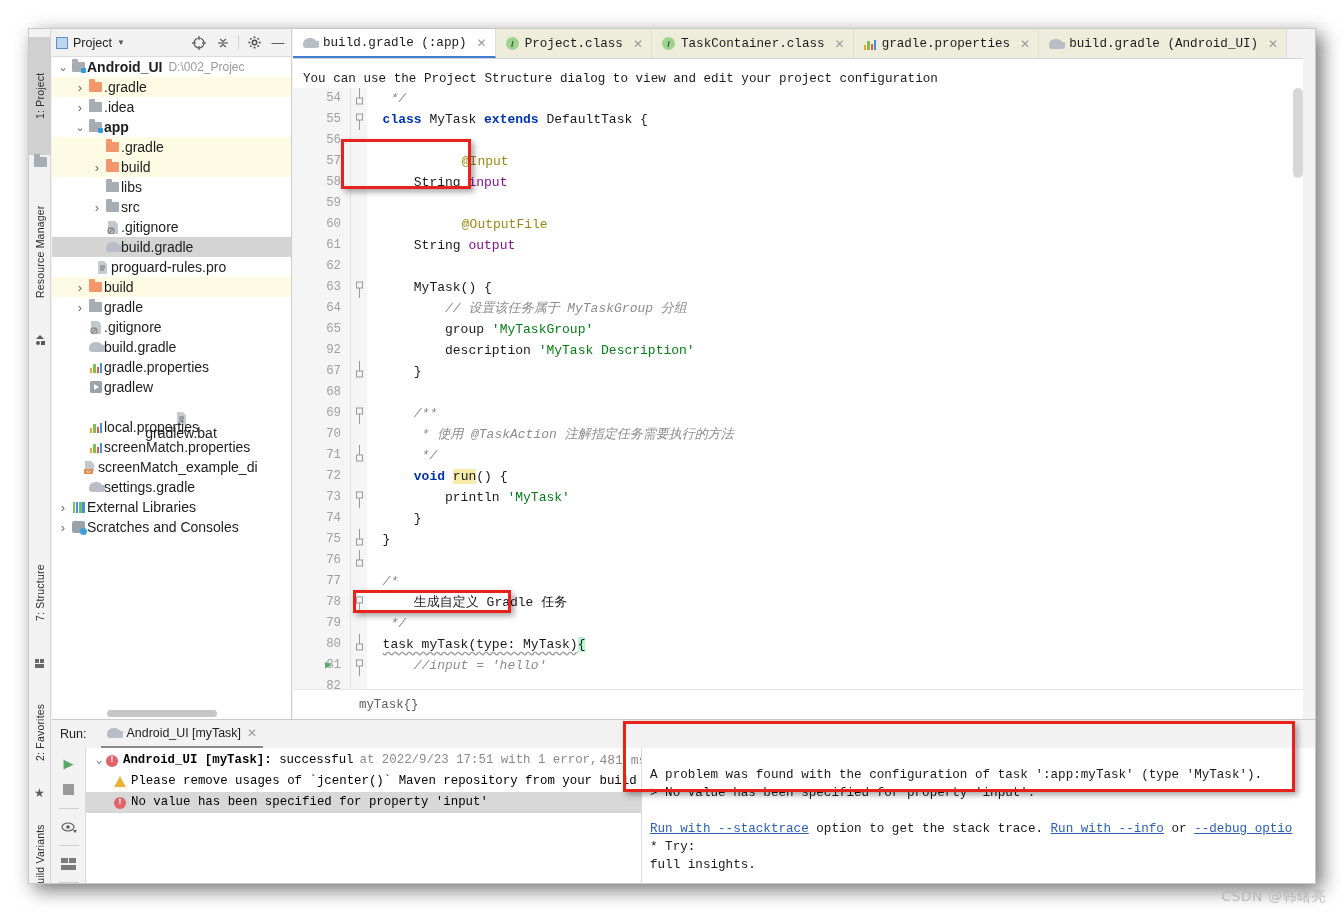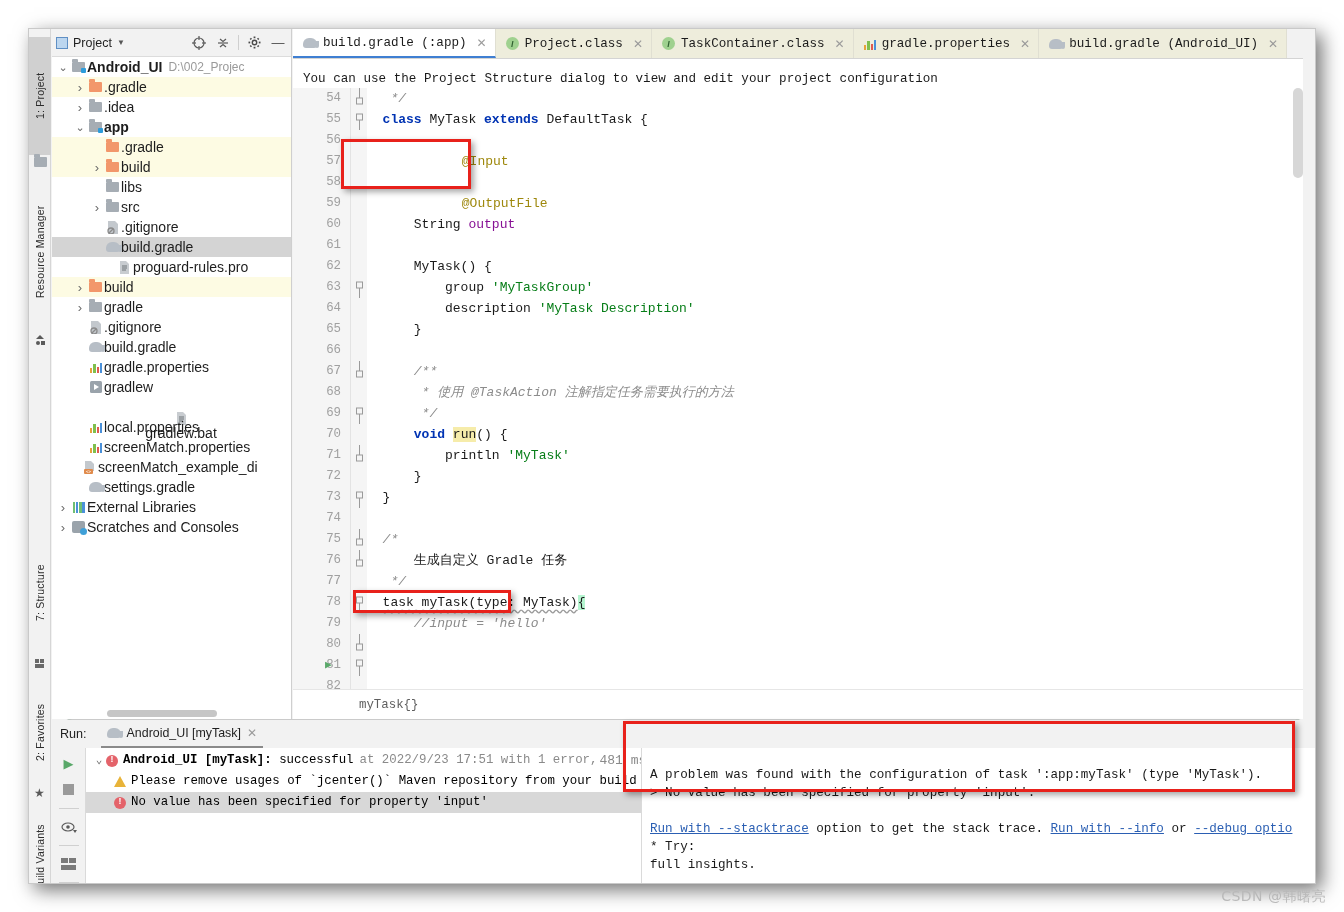--- a/index.html
+++ b/index.html
@@ -199,21 +199,20 @@
     font-family:"Liberation Mono", monospace;
     font-size:12.4px;
     color:#5e5e5e;
   }
   
   #run-panel {
     position:absolute;
     left:23px; right:0; top:690px; bottom:0;
     background:#14532d;
     border-top:1px solid #cacaca;
-    border-radius:20px;
   }
   #run-tabbar {
     height:28px;
     display:flex; align-items:center;
     padding-left:8px;
     gap:14px;
     font-size:12.4px;
     color:#1f1f1f;
     background:#f2f2f2;
   }
@@ -429,21 +428,21 @@
             </span>
             <span class="tlabel">.gitignore</span>
           </div>
           <div class="trow selected" style="padding-left: 38px;">
             <span class="arrow none" style="font-size: 13px;">›</span>
             <span class="ticon">
               <span class="elephant"></span>
             </span>
             <span class="tlabel">build.gradle</span>
           </div>
-          <div class="trow" style="padding-left: 50px;">
+          <div class="trow" style="padding-left: 28px;">
             <span class="arrow none" style="font-size: 13px;">›</span>
             <span class="ticon">
               <svg width="11" height="13" viewBox="0 0 11 13">
                 <path d="M1 0 h6 l3 3 v10 h-9 z" fill="#c8ccd0"></path>
                 <g stroke="#6e7479" stroke-width="1">
                   <line x1="3" y1="5" x2="8" y2="5"></line>
                   <line x1="3" y1="7" x2="8" y2="7"></line>
                   <line x1="3" y1="9" x2="7" y2="9"></line>
                 </g>
               </svg>
@@ -636,21 +635,21 @@
             <div class="gline">56</div>
             <div class="gline">57</div>
             <div class="gline">58</div>
             <div class="gline">59</div>
             <div class="gline">60</div>
             <div class="gline">61</div>
             <div class="gline">62</div>
             <div class="gline">63</div>
             <div class="gline">64</div>
             <div class="gline">65</div>
-            <div class="gline">66</div>
+            <div class="gline">92</div>
             <div class="gline">67</div>
             <div class="gline">68</div>
             <div class="gline">69</div>
             <div class="gline">70</div>
             <div class="gline">71</div>
             <div class="gline">72</div>
             <div class="gline">73</div>
             <div class="gline">74</div>
             <div class="gline">75</div>
             <div class="gline">76</div>
@@ -727,25 +726,27 @@
                 <line x1="4.5" y1="11" x2="4.5" y2="21" stroke="#9a9a9a"></line>
               </svg></div>
             <div class="fline"></div>
           </div>
         <div id="code">
 
         <div class="cline"><span class="cmt">   */</span></div>
             <div class="cline">  <span class="kw">class</span> MyTask <span class="kw">extends</span> DefaultTask {</div>
             <div class="cline"></div>
             <div class="cline">      <span class="ann">@Input</span></div>
+            <div class="cline">      String <span class="fld">input</span></div>
             <div class="cline"></div>
             <div class="cline">      <span class="ann">@OutputFile</span></div>
             <div class="cline">      String <span class="fld">output</span></div>
             <div class="cline"></div>
             <div class="cline">      MyTask() {</div>
+            <div class="cline"><span class="cmt">          // 设置该任务属于 MyTaskGroup 分组</span></div>
             <div class="cline">          group <span class="str">'MyTaskGroup'</span></div>
             <div class="cline">          description <span class="str">'MyTask Description'</span></div>
             <div class="cline">      }</div>
             <div class="cline"></div>
             <div class="cline"><span class="cmt">      /**</span></div>
             <div class="cline"><span class="cmt">       * 使用 @TaskAction 注解指定任务需要执行的方法</span></div>
             <div class="cline"><span class="cmt">       */</span></div>
             <div class="cline">      <span class="kw">void</span> <span class="run-hl">run</span>() {</div>
             <div class="cline">          println <span class="str">'MyTask'</span></div>
             <div class="cline">      }</div>

